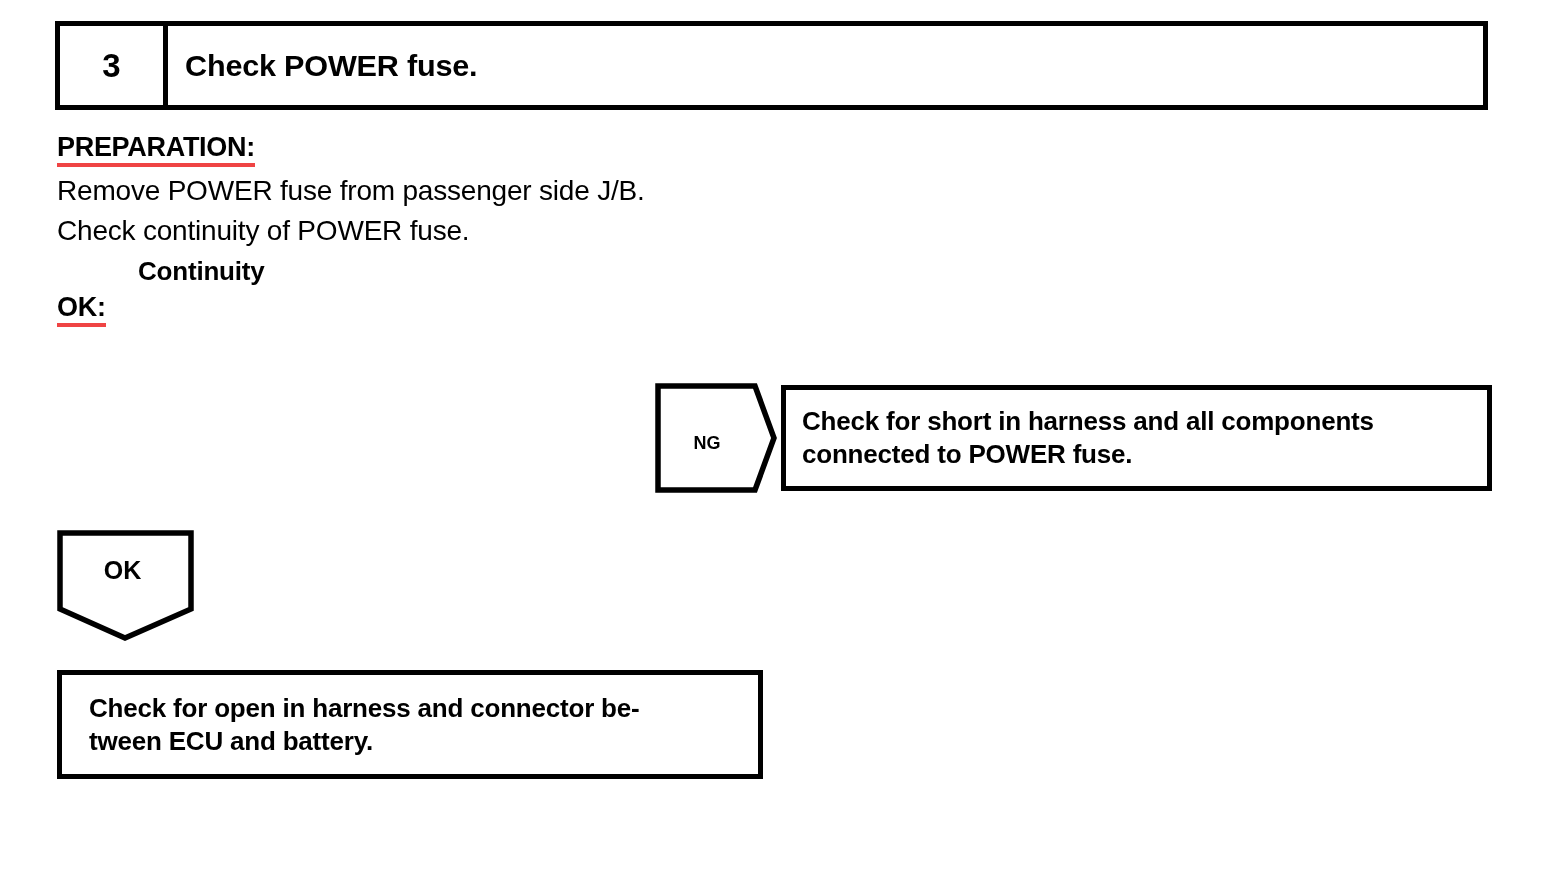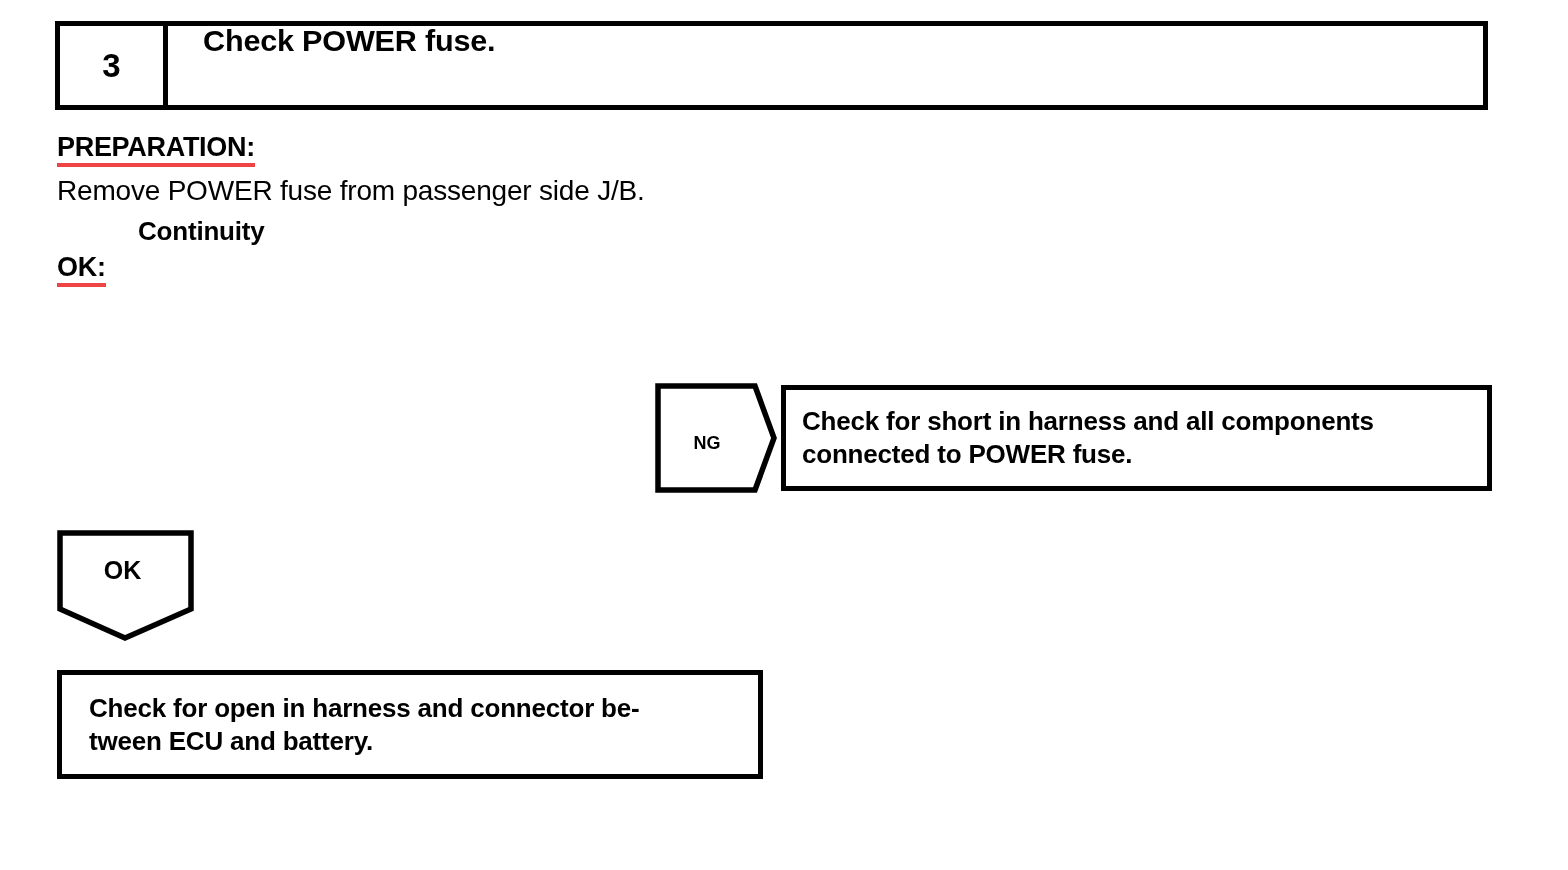--- a/index.html
+++ b/index.html
@@ -41,21 +41,22 @@
   }
   .step-number {
     font-size: 33px;
     font-weight: bold;
     letter-spacing: 0px;
     line-height: 1;
   }
   .step-title-cell {
     flex: 1;
     display: flex;
-    padding-left: 35px;
+    align-items: center;
+    padding-left: 17px;
     box-sizing: border-box;
   }
   .step-title {
     font-size: 30px;
     font-weight: bold;
     letter-spacing: -0.2px;
     line-height: 1;
     transform: scaleX(1.02);
     transform-origin: left center;
   }
@@ -189,20 +190,23 @@
   </div>
 
   <div class="procedure">
     <div class="proc-line">
       <span class="proc-label">PREPARATION:</span>
     </div>
     <div class="proc-line">
       <span class="proc-body">Remove POWER fuse from passenger side J/B.</span>
     </div>
     <div class="proc-line">
+      <span class="proc-body">Check continuity of POWER fuse.</span>
+    </div>
+    <div class="proc-line">
       <span class="proc-result">Continuity</span>
     </div>
     <div class="proc-line">
       <span class="proc-label">OK:</span>
     </div>
   </div>
 
   <div class="ng-arrow">
     <svg width="122" height="110" viewBox="0 0 122 110" xmlns="http://www.w3.org/2000/svg">
       <polygon points="3,3 100,3 119,55 100,107 3,107" fill="#ffffff" stroke="#000000" stroke-width="5.5" stroke-linejoin="miter"></polygon>

